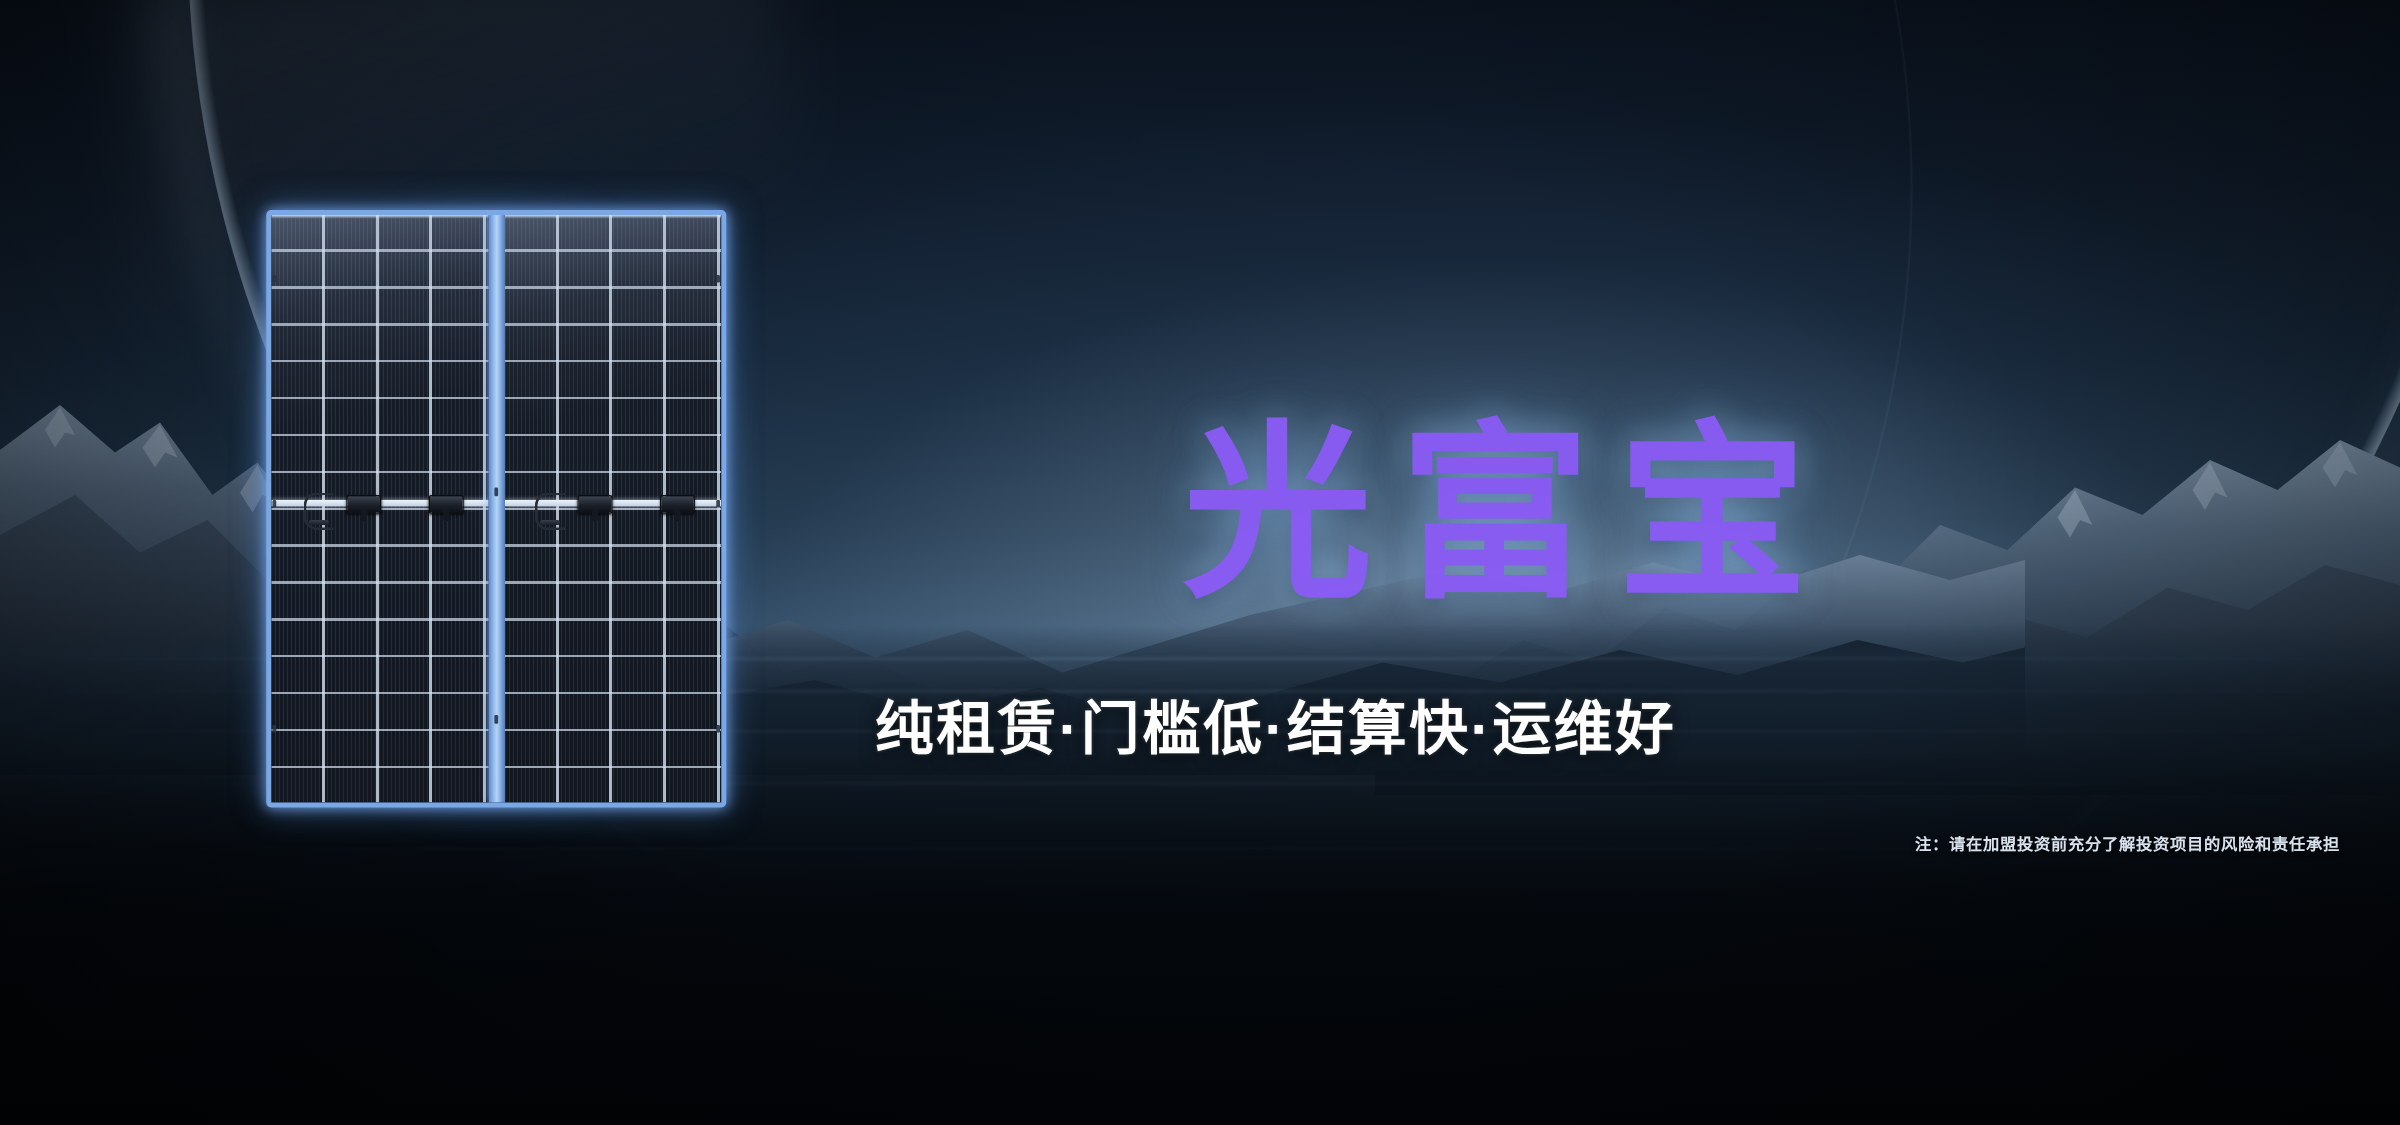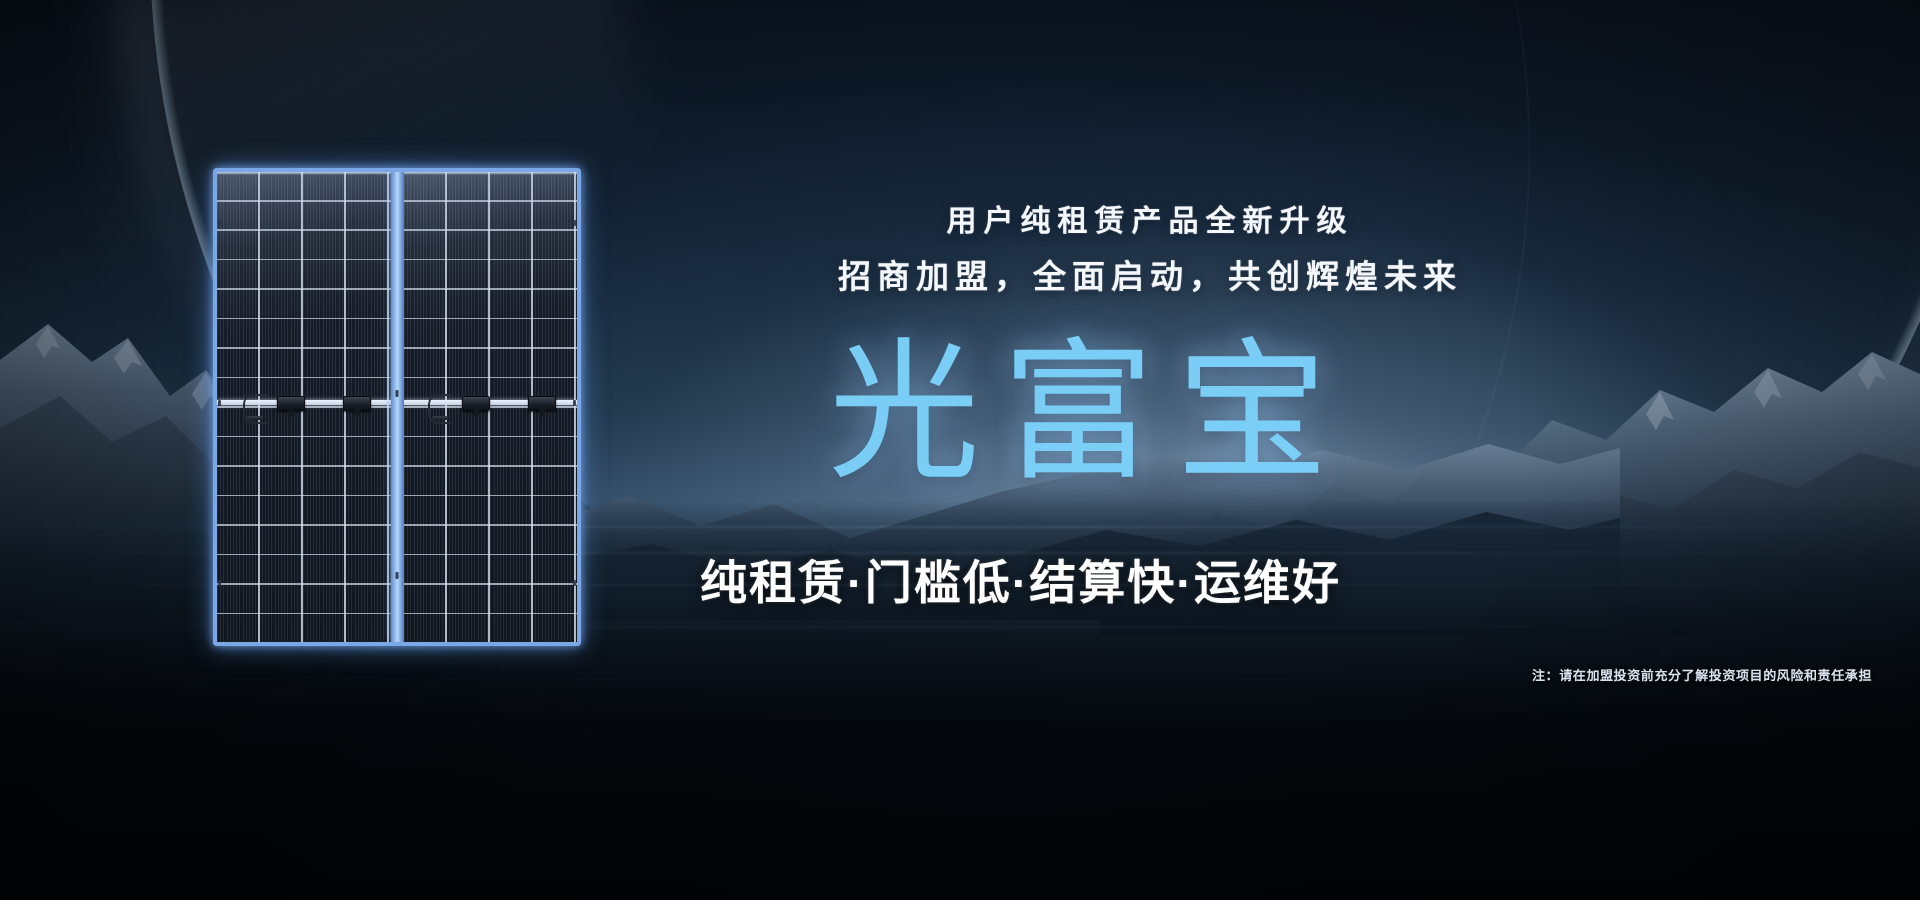--- a/index.html
+++ b/index.html
@@ -250,26 +250,26 @@
     color:#f4f8fd;
     font-weight:700;
     text-shadow:0 2px 10px rgba(10,24,42,.75),0 0 2px rgba(255,255,255,.35);
     white-space:nowrap;
   }
   #headline .l1{font-size:30px;letter-spacing:7px;line-height:1.15;}
   #headline .l2{font-size:33px;letter-spacing:6px;line-height:1.55;margin-top:12px;}
 
   #brand{
     left:828px;top:336px;width:640px;
-    text-align:left;
+    text-align:right;
     font-size:152px;
-    font-weight:400;
+    font-weight:700;
     letter-spacing:22px;
     line-height:1;
-    color:#7dd3fc;
+    color:#8b5cf6;
     text-shadow:
       0 0 26px rgba(160,205,250,.55),
       0 0 60px rgba(110,165,225,.40),
       0 4px 14px rgba(8,18,32,.45);
     opacity:.96;
   }
 
   #tagline{
     left:700px;top:544px;width:900px;
     font-size:47px;
@@ -407,24 +407,20 @@
 
       <div class="panel-screw" style="left:1px;top:48px;"></div>
       <div class="panel-screw" style="left:1px;top:228px;"></div>
       <div class="panel-screw" style="left:1px;top:408px;"></div>
       <div class="panel-screw" style="right:1px;top:48px;"></div>
       <div class="panel-screw" style="right:1px;top:228px;"></div>
       <div class="panel-screw" style="right:1px;top:408px;"></div>
     </div>
   </div>
 
-  <div id="headline" class="copy">
-    <div class="l1">用户纯租赁产品全新升级</div>
-    <div class="l2">招商加盟，全面启动，共创辉煌未来</div>
-  </div>
 
   <div id="brand" class="copy">光富宝</div>
 
   <div id="tagline" class="copy">纯租赁·门槛低·结算快·运维好</div>
 
   <div id="disclaimer" class="copy">注：请在加盟投资前充分了解投资项目的风险和责任承担</div>
 
 </div>
 
 </body></html>

